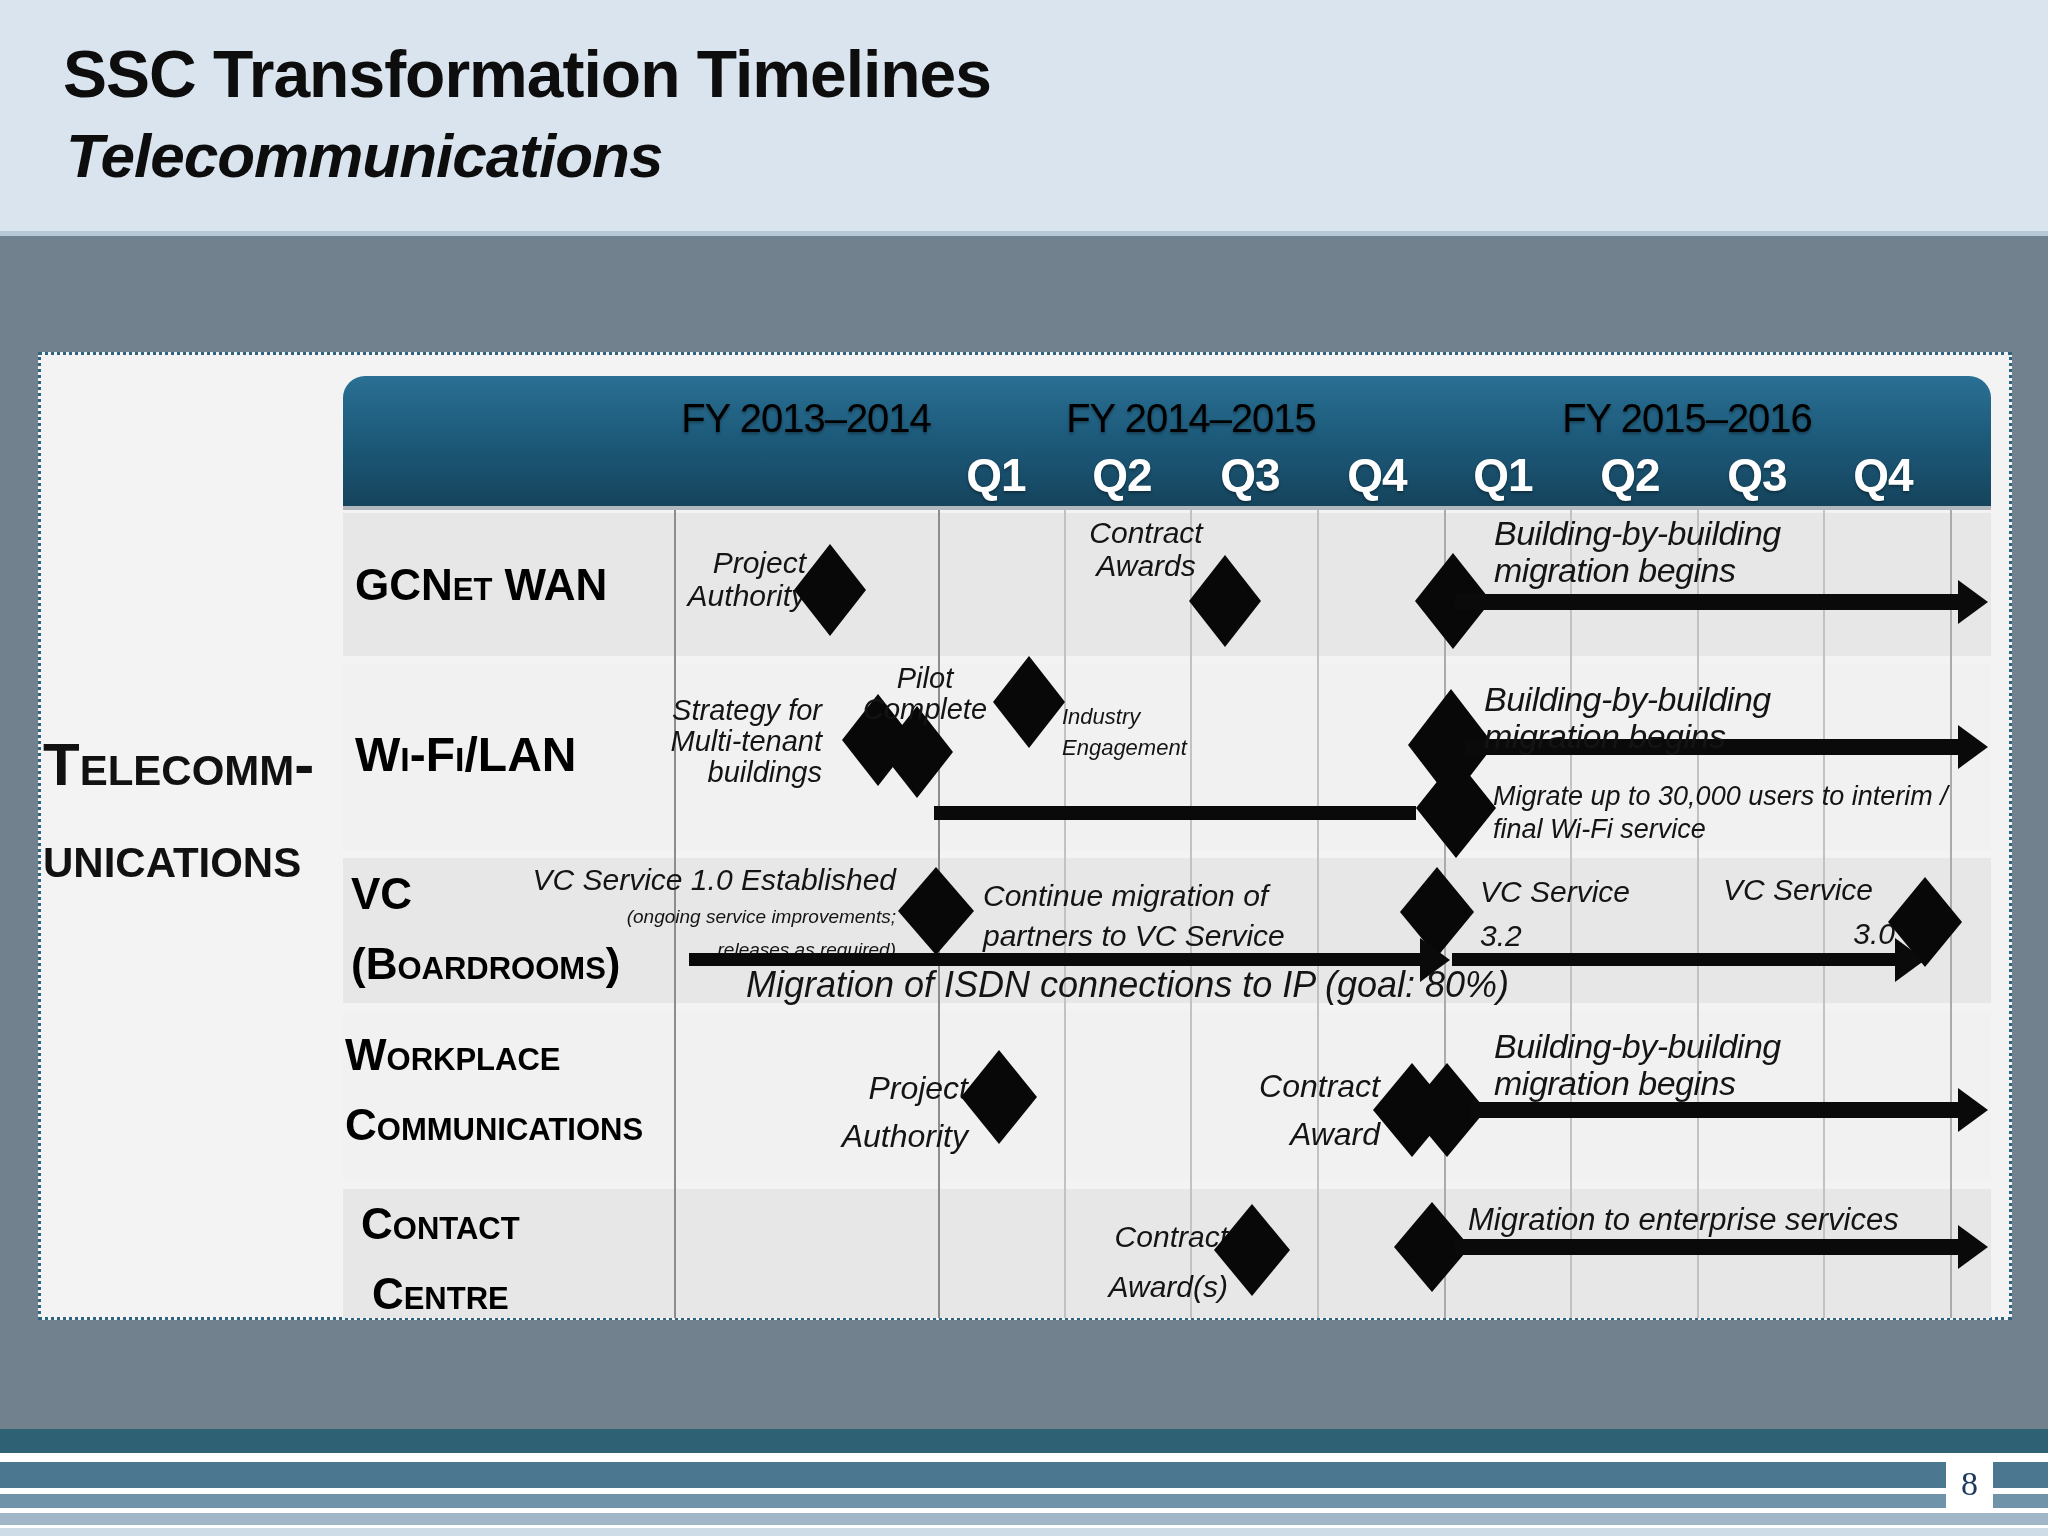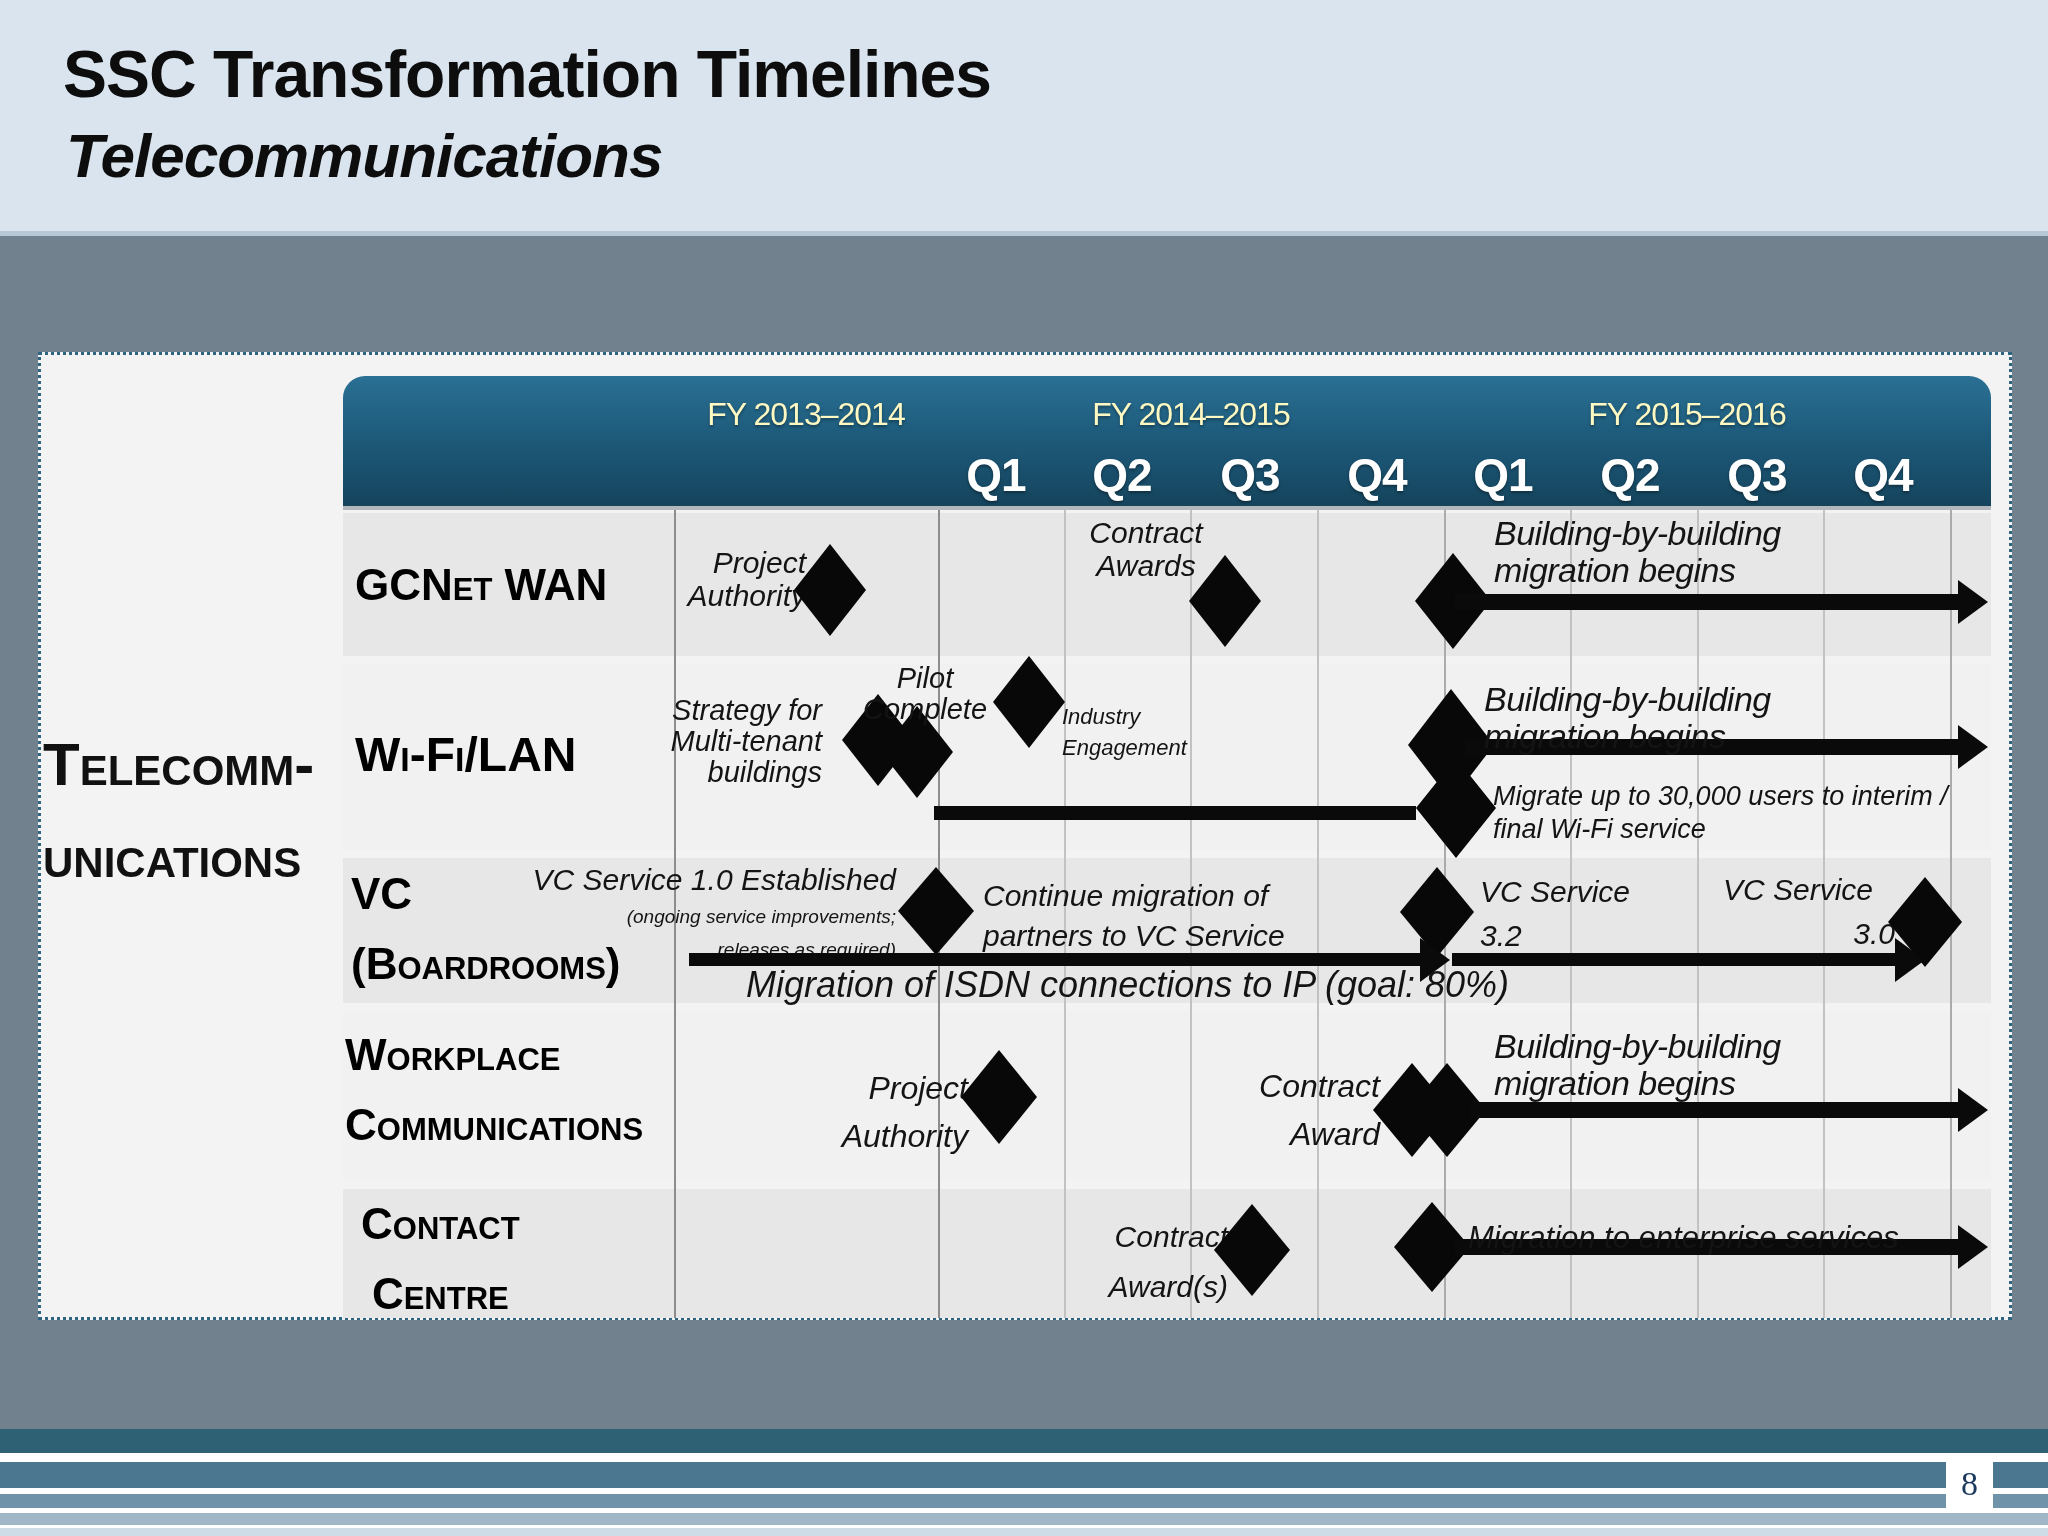--- a/index.html
+++ b/index.html
@@ -13,21 +13,21 @@
   .title-band{position:absolute;left:0;top:0;width:2048px;height:231px;background:#d9e4ee;border-bottom:5px solid #b7c9d6;}
   .slide-title{position:absolute;left:63px;top:36px;font-size:66px;font-weight:bold;color:#0d0d0d;letter-spacing:-1px;}
   .slide-subtitle{position:absolute;left:66px;top:120px;font-size:62px;font-weight:bold;font-style:italic;color:#0d0d0d;letter-spacing:-1px;}
   
   .panel{position:absolute;left:38px;top:352px;width:1974px;height:968px;background:#f3f3f3;border:3px dotted #2f6480;box-sizing:border-box;}
   
   .tl-header{position:absolute;left:343px;top:376px;width:1648px;height:130px;
     background:linear-gradient(180deg,#2a7094 0%,#1d5a7a 48%,#15445d 100%);
     border-radius:22px 22px 0 0;}
   .tl-header-edge{position:absolute;left:343px;top:506px;width:1648px;height:4px;background:#b3b8bc;}
-  .fy-label{position:absolute;top:396px;width:420px;text-align:center;color:#fef9c3;font-size:32px;letter-spacing:-1px;text-shadow:0 2px 3px rgba(0,0,0,.35);}
+  .fy-label{position:absolute;top:396px;width:420px;text-align:center;color:#000000;font-size:40px;letter-spacing:-1px;text-shadow:0 2px 3px rgba(0,0,0,.35);}
   .q-label{position:absolute;top:448px;width:90px;text-align:center;color:#fff;font-size:46px;font-weight:bold;letter-spacing:-1px;text-shadow:0 2px 3px rgba(0,0,0,.35);}
   
   .grid-v{position:absolute;top:506px;height:812px;width:2px;background:#c2c2c2;}
   .grid-v.major{background:#8d8d8d;}
   .grid-v.mid{background:#ababab;}
   
   .row-band{position:absolute;left:343px;width:1648px;}
   .band-a{background:#e7e7e7;}
   .band-b{background:#f1f1f1;}
   
@@ -218,21 +218,21 @@
 
   <div class="ms right" style="left:1038px;top:1212px;width:190px;line-height:50px;">
     <span>Contract</span><br>
     <span>Award(s)</span>
   </div>
   <div class="diamond" style="left:1214px;top:1204px;width:76px;height:92px;"></div>
 
   <div class="diamond" style="left:1394px;top:1202px;width:76px;height:90px;"></div>
   <div class="bar" style="left:1455px;top:1239px;width:505px;"></div>
   <div class="head" style="left:1958px;top:1225px;"></div>
-  <div class="ms" style="left:1468px;top:1203px;font-size:31px;margin-top:18px;">Migration to enterprise services</div>
+  <div class="ms" style="left:1468px;top:1203px;font-size:31px;">Migration to enterprise services</div>
 
   <div class="stripe" style="top:1429px;height:24px;background:#2d6173;"></div>
   <div class="stripe" style="top:1453px;height:9px;background:#ffffff;"></div>
   <div class="stripe" style="top:1462px;height:26px;background:#4b7890;"></div>
   <div class="stripe" style="top:1488px;height:6px;background:#ffffff;"></div>
   <div class="stripe" style="top:1494px;height:14px;background:#6f93a9;"></div>
   <div class="stripe" style="top:1508px;height:5px;background:#ffffff;"></div>
   <div class="stripe" style="top:1513px;height:12px;background:#9fb7c6;"></div>
   <div class="stripe" style="top:1525px;height:3px;background:#ffffff;"></div>
   <div class="stripe" style="top:1528px;height:8px;background:#cddce6;"></div>

